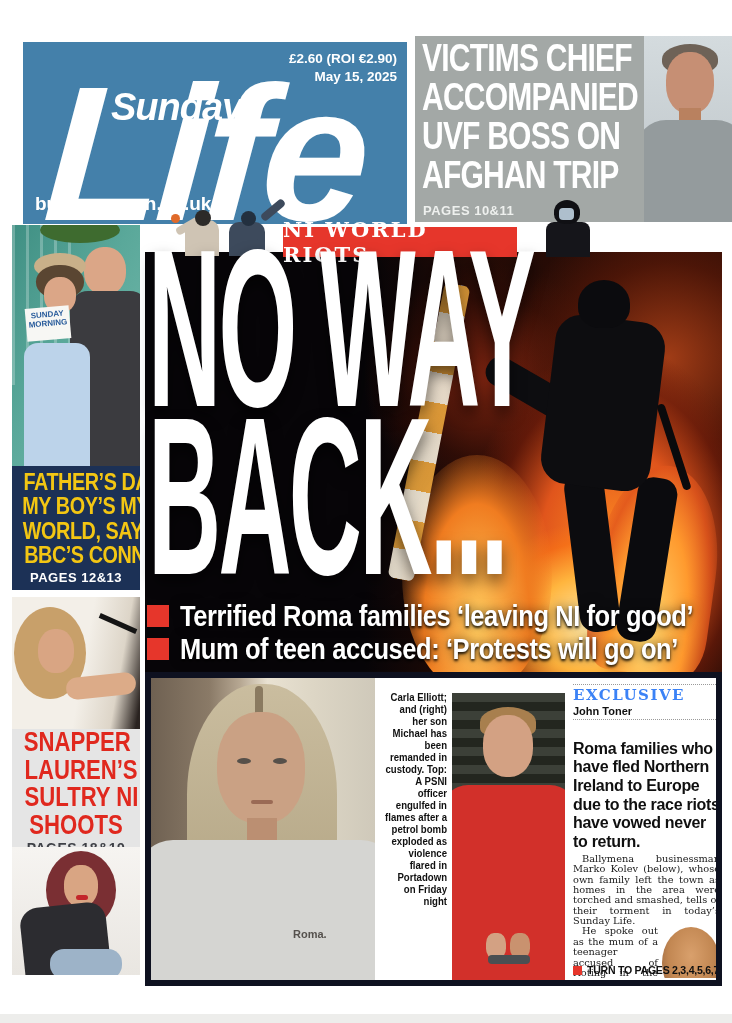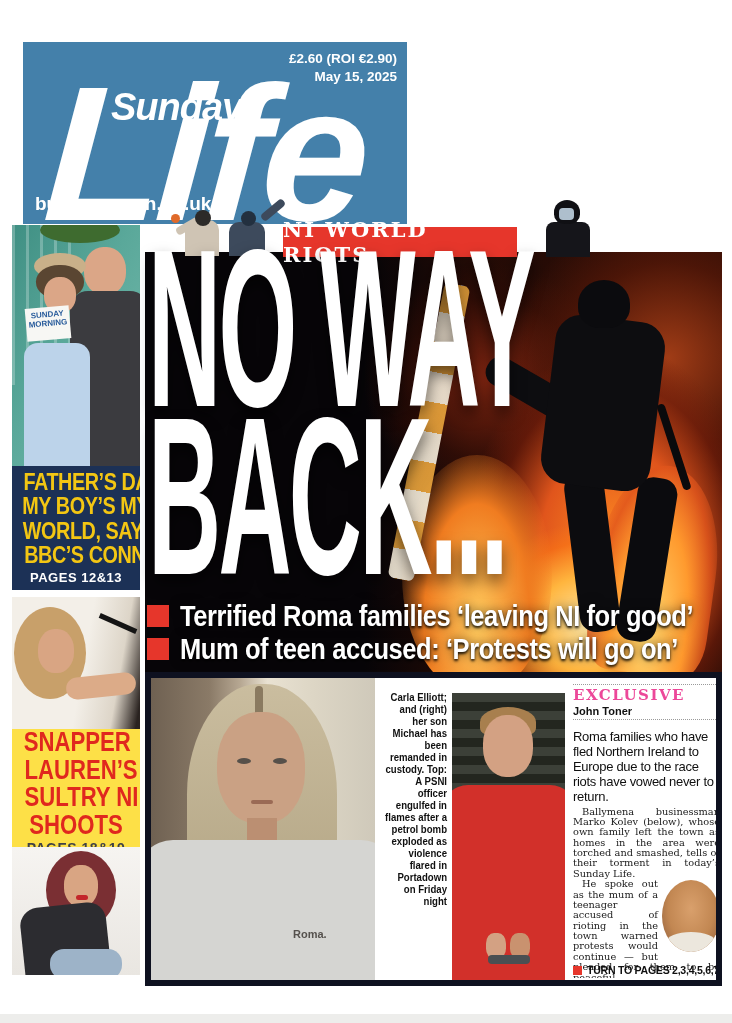--- a/index.html
+++ b/index.html
@@ -53,21 +53,21 @@
   #sb1-pages{color:#fff;font-weight:600;font-size:13px;letter-spacing:.5px;margin-top:2px;}
 
   
   #sb2{left:12px;top:597px;width:128px;height:378px;overflow:hidden;}
   #sb2-photo1{left:0;top:0;width:128px;height:132px;overflow:hidden;
               background:linear-gradient(100deg,#f3efe8 55%,#ddd5c8 80%,#2a2320 97%);}
   .bw-hair{position:absolute;left:2px;top:10px;width:72px;height:92px;border-radius:50%;background:#c8a06a;}
   .bw-face{position:absolute;left:26px;top:32px;width:36px;height:44px;border-radius:46%;background:#d9a583;}
   .bw-arm{position:absolute;left:54px;top:78px;width:70px;height:22px;border-radius:12px;background:#dcab88;transform:rotate(-6deg);}
   .bw-strap{position:absolute;left:86px;top:24px;width:40px;height:5px;background:#141414;transform:rotate(24deg);}
-  #sb2-band{left:0;top:132px;width:128px;height:118px;background:#fde047;text-align:center;}
+  #sb2-band{left:0;top:132px;width:128px;height:118px;background:#e5e5e5;text-align:center;}
   .sb2-line{display:inline-block;color:#e0281e;font-weight:900;font-size:27px;line-height:1.02;
             transform:scaleX(0.82);transform-origin:50% 0;white-space:nowrap;}
   #sb2-pages{color:#3f4147;font-weight:700;font-size:14px;letter-spacing:.5px;margin-top:1px;}
   #sb2-photo2{left:0;top:250px;width:128px;height:128px;overflow:hidden;
               background:linear-gradient(#f6f4f1,#e9e6e1);}
   .rw-hair{position:absolute;left:34px;top:4px;width:70px;height:78px;border-radius:50%;background:#7a2f33;}
   .rw-face{position:absolute;left:52px;top:18px;width:34px;height:42px;border-radius:46%;background:#d9a583;}
   .rw-lips{position:absolute;left:64px;top:48px;width:12px;height:5px;border-radius:4px;background:#c3262b;}
   .rw-top{position:absolute;left:10px;top:58px;width:86px;height:70px;border-radius:18px 18px 0 0;background:#2c2c30;transform:rotate(-6deg);}
   .rw-jeans{position:absolute;left:38px;top:102px;width:72px;height:30px;border-radius:14px;background:#9db3c8;}
@@ -151,23 +151,23 @@
     background:repeating-linear-gradient(180deg,#3c4038 0 9px,#23261f 9px 18px);}
   .mich-hair{position:absolute;left:28px;top:14px;width:56px;height:30px;border-radius:50% 50% 30% 30%;background:#a87f4e;}
   .mich-face{position:absolute;left:31px;top:22px;width:50px;height:62px;border-radius:46%;background:#d3a183;}
   .mich-sweater{position:absolute;left:-10px;top:92px;width:134px;height:195px;border-radius:26px 26px 0 0;background:#d2302a;}
   .mich-hand1{position:absolute;left:34px;top:240px;width:20px;height:26px;border-radius:40%;background:#d3a183;}
   .mich-hand2{position:absolute;left:58px;top:240px;width:20px;height:26px;border-radius:40%;background:#c9926f;}
   .mich-cuff{position:absolute;left:36px;top:262px;width:42px;height:9px;border-radius:4px;background:#4a4f52;}
   
   #article{left:422px;top:4px;width:147px;height:296px;overflow:hidden;}
   .dotted{border-top:1px dotted #9a9a9a;margin:2px 0;}
-  #excl{color:#ec4899;font-family:"DejaVu Serif",serif;font-weight:700;font-size:15px;letter-spacing:1.5px;line-height:1.1;}
+  #excl{color:#3b82f6;font-family:"DejaVu Serif",serif;font-weight:700;font-size:15px;letter-spacing:1.5px;line-height:1.1;}
   #byline{color:#111;font-weight:700;font-size:11px;margin:1px 0 2px;}
-  #lead{color:#101010;font-weight:400;font-size:13px;line-height:1.17;letter-spacing:-0.3px;margin:9px 0 2px;}
+  #lead{color:#101010;font-weight:700;font-size:16px;line-height:1.17;letter-spacing:-0.3px;margin:20px 0 2px;}
   #article p{font-family:"DejaVu Serif",serif;font-size:9.8px;line-height:1.06;margin:0;color:#1a1a1a;
              text-align:justify;text-indent:9px;}
   #kolev{float:right;width:58px;height:72px;border-radius:50%;margin:1px 0 1px 4px;overflow:hidden;
     background:radial-gradient(ellipse at 50% 40%, #d9a06c 0%, #c28752 55%, #8a5a3a 100%);}
   .kolev-shirt{position:relative;top:52px;left:4px;width:50px;height:20px;border-radius:50% 50% 0 0;background:#ece7dd;}
   #turnto{position:absolute;left:0;bottom:2px;display:flex;align-items:center;}
   .turn-sq{width:9px;height:9px;background:#e6362b;margin-right:5px;flex:none;}
   #turnto span.t{color:#101010;font-weight:900;font-size:11.5px;letter-spacing:-0.3px;white-space:nowrap;
                  transform:scaleX(0.92);transform-origin:0 50%;}
 
@@ -181,20 +181,35 @@
   <div id="masthead" class="abs">
     <div id="life-logo" class="abs">Life</div>
     <div id="sunday-script" class="abs">Sunday</div>
     <div id="masthead-price" class="abs">
       <div>£2.60 (ROI €2.90)</div>
       <div>May 15, 2025</div>
     </div>
     <div id="masthead-url" class="abs">businessman.co.uk</div>
   </div>
 
+  <div id="top-story" class="abs">
+    <div id="mugshot" class="abs">
+      <div class="mug-hair"></div>
+      <div class="mug-face"></div>
+      <div class="mug-neck"></div>
+      <div class="mug-sweater"></div>
+    </div>
+    <div id="top-headline" class="abs">
+      <div>VICTIMS CHIEF</div>
+      <div>ACCOMPANIED</div>
+      <div>UVF BOSS ON</div>
+      <div>AFGHAN TRIP</div>
+    </div>
+    <div id="top-pages" class="abs">PAGES 10&amp;11</div>
+  </div>
 
   <div id="sb1" class="abs">
     <div id="sb1-photo" class="abs">
       <div class="tile-lines"></div>
       <div class="plant"></div>
       <div class="dad-head"></div>
       <div class="dad-body"></div>
       <div class="boy-hat"></div>
       <div class="boy-hair"></div>
       <div class="boy-face"></div>

